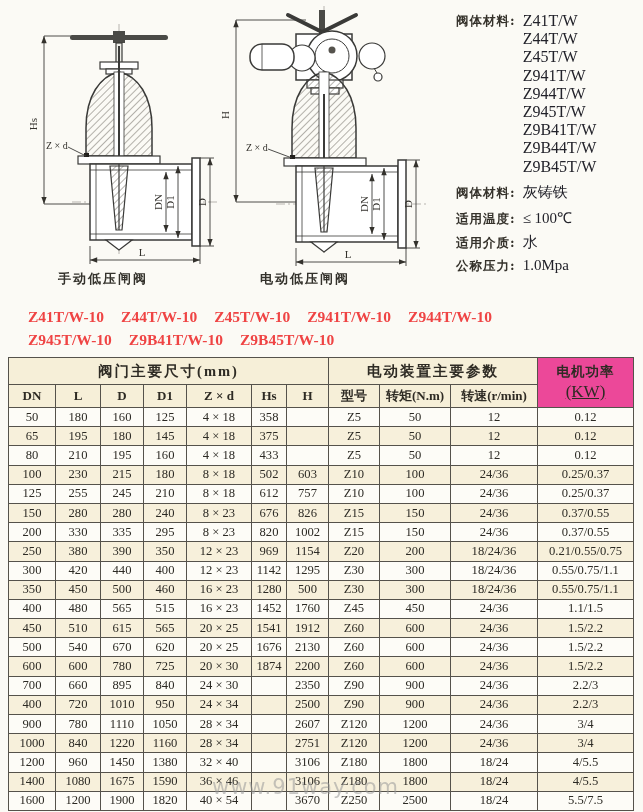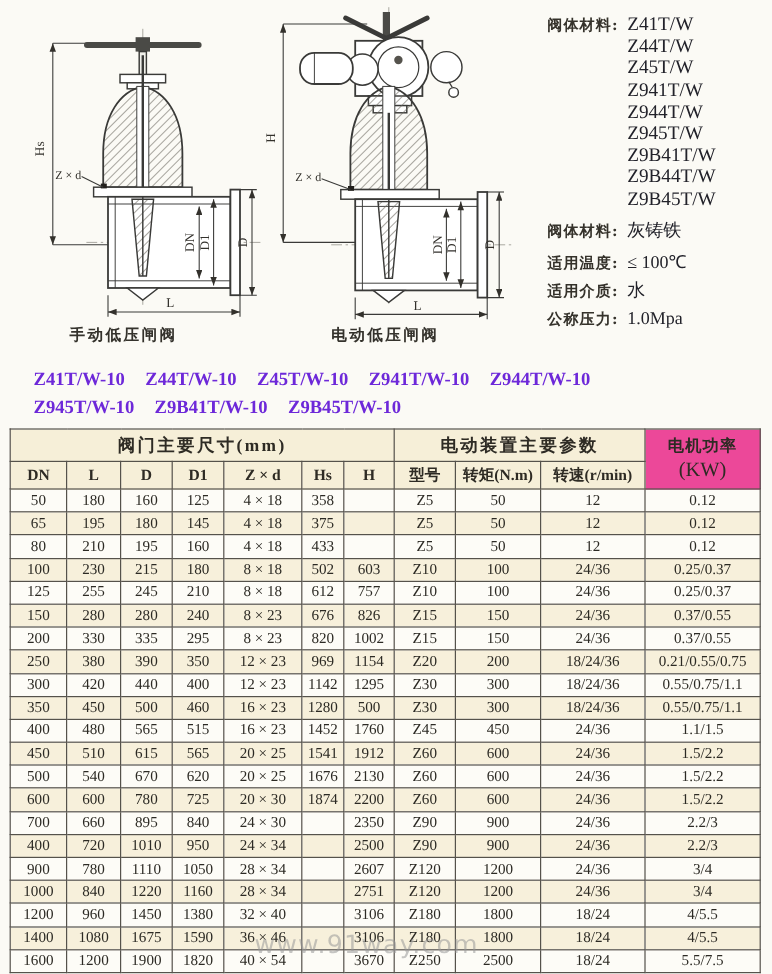--- a/index.html
+++ b/index.html
@@ -9,52 +9,52 @@
   }
   .diagram-area { position:absolute; left:0; top:0; width:643px; height:300px; }
   svg { position:absolute; }
   #svg-manual { left:14px; top:6px; }
   #svg-electric { left:210px; top:0px; }
   .caption {
     position:absolute; font-weight:bold; font-size:13px; letter-spacing:2px;
     color:#34322c; font-family:"DejaVu Serif", serif;
   }
   .caption-left { left:58px; top:270px; }
-  .caption-right { left:276px; top:270px; }
+  .caption-right { left:260px; top:270px; }
 
   .spec-panel { position:absolute; left:456px; top:12px; width:185px; }
   .spec-model-row { display:flex; }
   .spec-label {
     font-size:12.5px; font-weight:bold; color:#35322b; white-space:nowrap;
     font-family:"DejaVu Serif", serif; letter-spacing:1px; line-height:18px;
   }
   .model-list { margin-left:7px; }
   .model-item { font-size:16px; line-height:18.2px; color:#22222a; font-family:"Liberation Serif", serif; }
   .spec-items { margin-top:7px; }
   .spec-item { display:flex; align-items:baseline; margin-bottom:5px; }
   .spec-value { font-size:15px; margin-left:7px; color:#22222a; white-space:nowrap; }
 
   .title-block {
-    position:absolute; left:28px; top:305px; color:#6d28d9; font-weight:bold;
+    position:absolute; left:28px; top:305px; color:#ef4444; font-weight:bold;
     font-size:15.5px; font-family:"Liberation Serif", serif;
   }
   .title-line { display:flex; gap:17px; line-height:23px; }
 
   table.spec-table {
     position:absolute; left:8px; top:357px; border-collapse:collapse;
     table-layout:fixed; background:#fdfcf7;
   }
   .spec-table th, .spec-table td { border:1px solid #55524b; padding:0; }
   .spec-table th.group-th {
     background:#f6efd8; height:26px; font-size:14.5px; font-weight:bold;
     color:#2e2b24; text-align:center; letter-spacing:2px;margin-left:40px;
   }
   .spec-table th.power-th { background:#ec4899; font-weight:bold; color:#2e2b24; }
   .power-th .line1 { font-size:13.5px; letter-spacing:1px; }
-  .power-th .line2 { font-size:17px; font-weight:normal; margin-top:1px; }
+  .power-th .line2 { font-size:17px; font-weight:normal; margin-top:1px;text-decoration:underline; }
   .spec-table th.sub-th {
     background:#f6efd8; height:22px; font-size:13px; font-weight:600;
     color:#2e2b24; text-align:center;
   }
   .spec-table td {
     height:18.2px; text-align:center; font-size:12.6px; color:#2c2a24;
     background:#fdfcf7; overflow:hidden; white-space:nowrap;
   }
   .spec-table tr.alt td { background:#f7f0db; }
 

